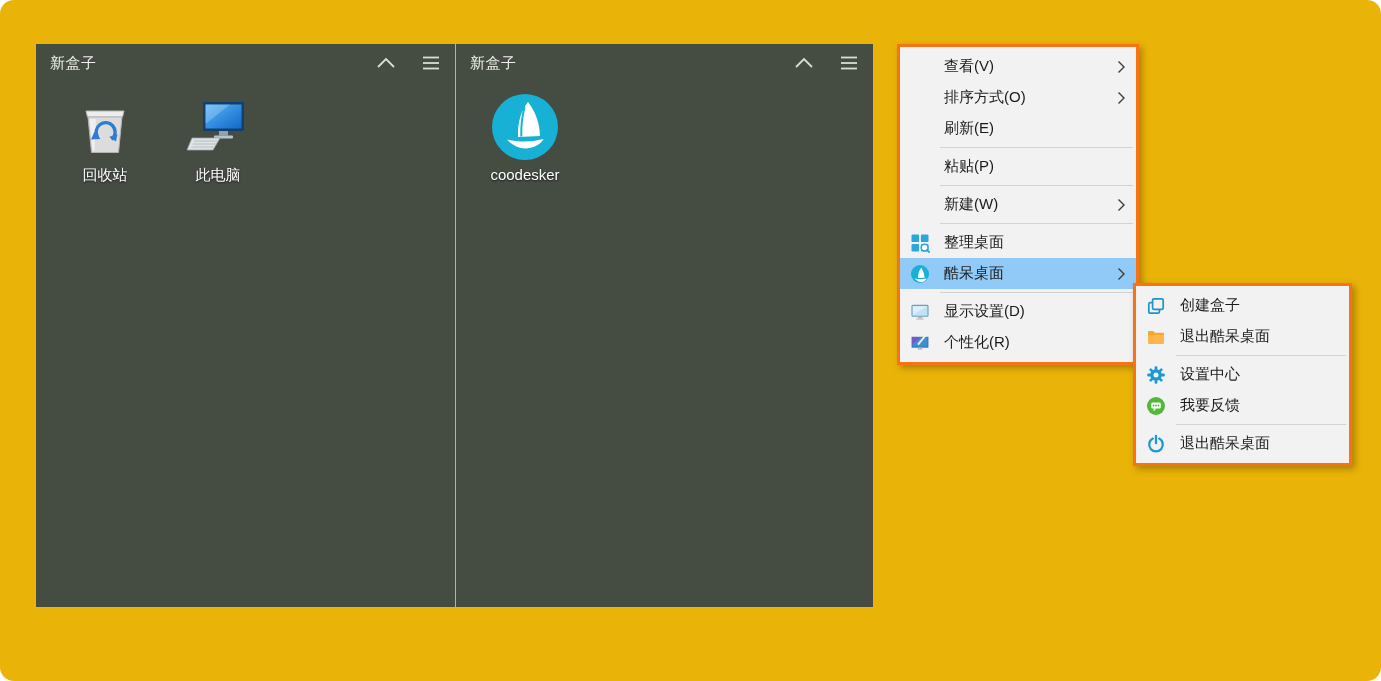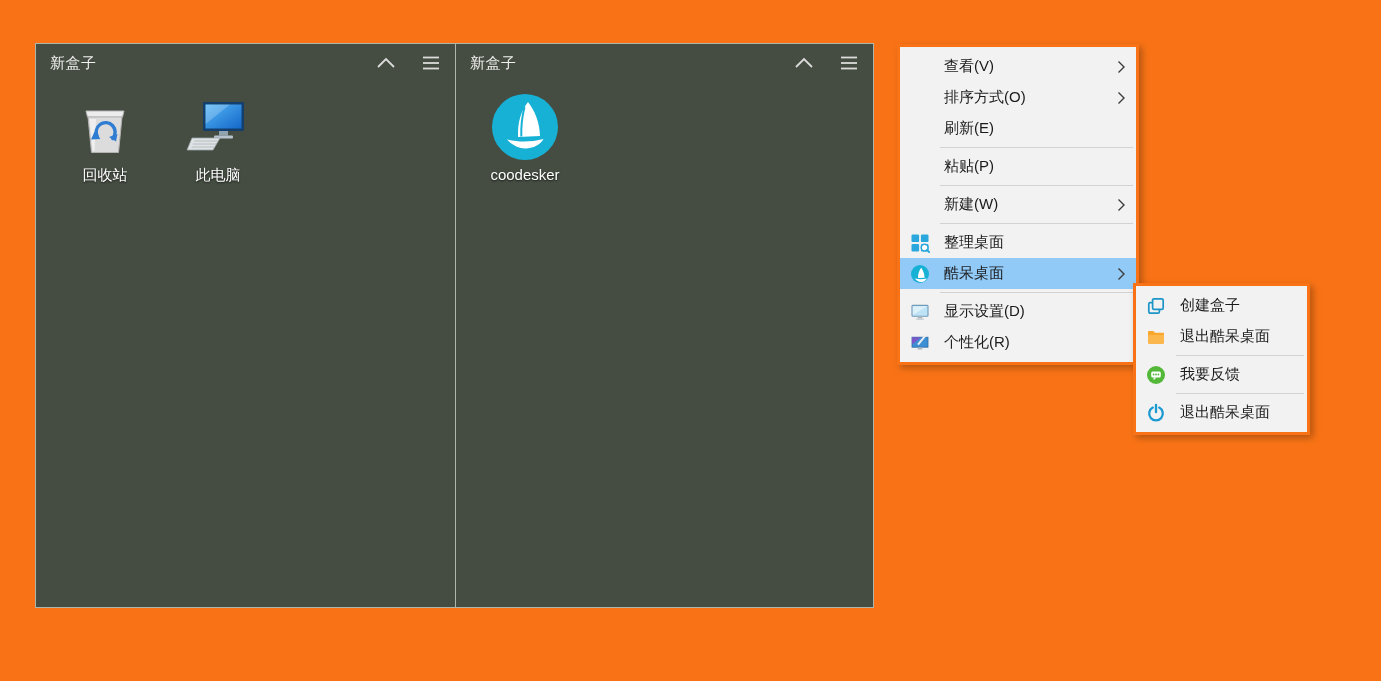--- a/index.html
+++ b/index.html
@@ -1,19 +1,19 @@
 <!DOCTYPE html>
 <html><head>
 <meta charset="utf-8">
 <style>
   * { margin:0; padding:0; box-sizing:border-box; }
   html,body { width:1381px; height:681px; }
   .screen {
     position:relative; width:1381px; height:681px; overflow:hidden;
-    background:#f97316; font-family:"Liberation Sans", sans-serif;
+    background:#eab308; font-family:"Liberation Sans", sans-serif;border-radius:14px;
   }
   
   .box {
     position:absolute; top:43px; height:565px;
     background:#454d42; border:1px solid rgba(210,216,205,0.75);
   }
   .box-header { height:38px; display:flex; align-items:center; padding:0 14px; }
   .box-title { flex:1; color:#f0f0ee; font-size:15px; letter-spacing:0.5px; }
   .hicon { margin-left:24px; display:flex; align-items:center; cursor:pointer; }
   .box-body { position:relative; height:calc(100% - 38px); }
@@ -25,21 +25,21 @@
   .icon-label {
     margin-top:4px; font-size:15px; color:#ffffff;
     text-shadow:0 1px 2px rgba(0,0,0,0.7); white-space:nowrap;
   }
   
   .menu {
     position:absolute; background:#f2f2f2; border:3px solid #f97316;
     box-shadow:3px 3px 7px rgba(0,0,0,0.28); padding:4px 0;
   }
   .ctx { left:897px; top:44px; width:242px; z-index:4; }
-  .sub { left:1133px; top:283px; width:177px; z-index:5; }
+  .sub { left:1133px; top:283px; width:219px; z-index:5; }
   .mi {
     position:relative; height:31px; display:flex; align-items:center;
     padding:0 30px 0 44px; font-size:15px; color:#1a1a1a; cursor:default;
     white-space:nowrap;
   }
   .mi.hl { background:#91c9f7; }
   .gicon { position:absolute; left:10px; top:50%; transform:translateY(-50%); width:20px; height:20px; display:flex; }
   .chev { position:absolute; right:10px; top:50%; transform:translateY(-50%); display:flex; }
   .msep { height:1px; background:#d2d2d2; margin:3px 3px 3px 40px; }
 </style>
@@ -243,20 +243,35 @@
           <path d="M2 5.2 c0-0.7 0.5-1.2 1.2-1.2 h4.2 l1.6 1.8 h7.8 c0.7 0 1.2 0.5 1.2 1.2 v8.6 c0 0.7-0.5 1.2-1.2 1.2 H3.2 c-0.7 0-1.2-0.5-1.2-1.2 Z" fill="#f9a62b"></path>
           <path d="M2 8 h16 v7.6 c0 0.7-0.5 1.2-1.2 1.2 H3.2 c-0.7 0-1.2-0.5-1.2-1.2 Z" fill="#fbb74b"></path>
         </svg>
       </span>
       <span>退出酷呆桌面</span>
     </div>
     <div class="msep"></div>
     <div class="mi">
       <span class="gicon">
         <svg width="20" height="20" viewBox="0 0 20 20">
+          <g fill="#1b9ad2">
+            <rect x="8.6" y="1.2" width="2.8" height="17.6" rx="1.2"></rect>
+            <rect x="8.6" y="1.2" width="2.8" height="17.6" rx="1.2" transform="rotate(45 10 10)"></rect>
+            <rect x="8.6" y="1.2" width="2.8" height="17.6" rx="1.2" transform="rotate(90 10 10)"></rect>
+            <rect x="8.6" y="1.2" width="2.8" height="17.6" rx="1.2" transform="rotate(135 10 10)"></rect>
+            <circle cx="10" cy="10" r="5.8"></circle>
+          </g>
+          <circle cx="10" cy="10" r="2.5" fill="#f2f2f2"></circle>
+        </svg>
+      </span>
+      <span>设置中心</span>
+    </div>
+    <div class="mi">
+      <span class="gicon">
+        <svg width="20" height="20" viewBox="0 0 20 20">
           <circle cx="10" cy="10" r="9" fill="#53b838"></circle>
           <rect x="5.2" y="6.4" width="9.6" height="6.2" rx="1.5" fill="#ffffff"></rect>
           <polygon points="7.6,12.4 7.6,15.2 10.4,12.4" fill="#ffffff"></polygon>
           <circle cx="7.6" cy="9.5" r="0.9" fill="#53b838"></circle>
           <circle cx="10" cy="9.5" r="0.9" fill="#53b838"></circle>
           <circle cx="12.4" cy="9.5" r="0.9" fill="#53b838"></circle>
         </svg>
       </span>
       <span>我要反馈</span>
     </div>

